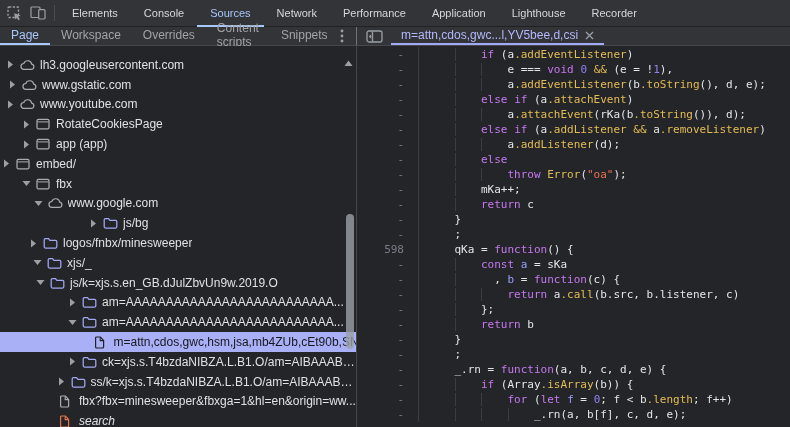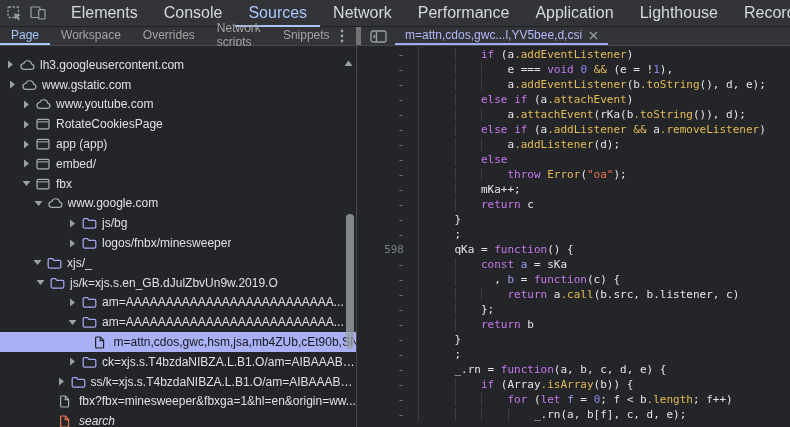--- a/index.html
+++ b/index.html
@@ -4,26 +4,26 @@
 <style>
   html,body{margin:0;padding:0;background:#111;}
   .dt{width:790px;height:427px;background:#242528;font-family:"Liberation Sans",sans-serif;
       display:flex;flex-direction:column;overflow:hidden;position:relative;color:#d5d8dc;}
   
   .main-toolbar{height:26px;flex:none;background:#333438;border-bottom:1px solid #202124;
       display:flex;align-items:stretch;}
   .tbicons{display:flex;align-items:center;padding:0 4px 0 7px;gap:8px;color:#9aa0a6;}
   .tbtn{display:flex;align-items:center;}
   .vsep{width:1px;background:#4a4c50;margin:5px 4px;}
-  .ttab{display:flex;align-items:center;padding:10px 13px;font-size:16px;color:#d5d8dc;cursor:default;
+  .ttab{display:flex;align-items:center;padding:10px 13px;font-size:11px;color:#d5d8dc;cursor:default;
       border-bottom:2px solid transparent;margin-bottom:-1px;}
   .ttab.on{color:#a8c7fa;border-bottom-color:#a8c7fa;}
   
   .subrow{height:18px;flex:none;display:flex;align-items:stretch;background:#333438;border-bottom:1px solid #47484c;}
-  .navbar{width:356px;flex:none;display:flex;align-items:stretch;border-right:5px solid #737373;}
+  .navbar{width:356px;flex:none;display:flex;align-items:stretch;border-right:1px solid #737373;}
   .ntab{display:flex;align-items:center;padding:0 11px;font-size:12px;color:#a3a3a3;
       border-bottom:2px solid transparent;}
   .ntab.on{color:#a8c7fa;border-bottom-color:#a8c7fa;}
   .kebab{margin-left:auto;display:flex;align-items:center;padding:0 12px;color:#9aa0a6;}
   .edtabs{flex:1;display:flex;align-items:stretch;min-width:0;}
   .toggle-nav{display:flex;align-items:center;padding:0 8px 0 9px;color:#9aa0a6;}
   .ftab{display:flex;align-items:center;gap:7px;padding:0 10px;font-size:12px;color:#b3b8fb;
       border-bottom:2px solid #a3aaf5;white-space:nowrap;}
   .ftab .x{color:#9aa0a6;display:flex;align-items:center;}
   
@@ -91,21 +91,21 @@
         <div class="ttab">Recorder</div>
       </div>
   </div>
 
   <div class="subrow">
     <div class="navbar">
       <div style="display:flex;align-items:stretch;min-width:0;">
           <div class="ntab on">Page</div>
           <div class="ntab">Workspace</div>
           <div class="ntab">Overrides</div>
-          <div class="ntab">Network scripts</div>
+          <div class="ntab">Content scripts</div>
           <div class="ntab">Snippets</div>
         </div>
       <span class="kebab">
           <svg width="4" height="14" viewBox="0 0 4 14">
             <circle cx="2" cy="2" r="1.4" fill="currentColor"></circle>
             <circle cx="2" cy="7" r="1.4" fill="currentColor"></circle>
             <circle cx="2" cy="12" r="1.4" fill="currentColor"></circle>
           </svg>
         </span>
     </div>
@@ -151,21 +151,21 @@
                 <polygon points="1,0.5 6,4.5 1,8.5" fill="currentColor"></polygon>
               </svg>
             </span>
             <span class="ticon cloud">
               <svg width="16" height="12" viewBox="0 0 16 12">
                 <path d="M4 10.4 h7.2 a2.7 2.7 0 0 0 .5-5.35 4.1 4.1 0 0 0-7.9-.55 2.55 2.55 0 0 0 .2 5.9 Z" fill="none" stroke="currentColor" stroke-width="1.2"></path>
               </svg>
             </span>
             <span class="tlabel">www.gstatic.com</span>
           </div>
-          <div class="trow" style="padding-left: 20px;">
+          <div class="trow" style="padding-left: 4px;">
             <span class="tw">
               <svg width="7" height="9" viewBox="0 0 7 9">
                 <polygon points="1,0.5 6,4.5 1,8.5" fill="currentColor"></polygon>
               </svg>
             </span>
             <span class="ticon cloud">
               <svg width="16" height="12" viewBox="0 0 16 12">
                 <path d="M4 10.4 h7.2 a2.7 2.7 0 0 0 .5-5.35 4.1 4.1 0 0 0-7.9-.55 2.55 2.55 0 0 0 .2 5.9 Z" fill="none" stroke="currentColor" stroke-width="1.2"></path>
               </svg>
             </span>
@@ -192,21 +192,21 @@
               </svg>
             </span>
             <span class="ticon frame">
               <svg width="14" height="12" viewBox="0 0 14 12">
                 <rect x="1" y="1.3" width="12" height="9.6" rx="1.5" fill="none" stroke="currentColor" stroke-width="1.25"></rect>
                 <line x1="1.4" y1="3.9" x2="12.6" y2="3.9" stroke="currentColor" stroke-width="1"></line>
               </svg>
             </span>
             <span class="tlabel">app (app)</span>
           </div>
-          <div class="trow" style="padding-left: 20px;">
+          <div class="trow" style="">
             <span class="tw">
               <svg width="7" height="9" viewBox="0 0 7 9">
                 <polygon points="1,0.5 6,4.5 1,8.5" fill="currentColor"></polygon>
               </svg>
             </span>
             <span class="ticon frame">
               <svg width="14" height="12" viewBox="0 0 14 12">
                 <rect x="1" y="1.3" width="12" height="9.6" rx="1.5" fill="none" stroke="currentColor" stroke-width="1.25"></rect>
                 <line x1="1.4" y1="3.9" x2="12.6" y2="3.9" stroke="currentColor" stroke-width="1"></line>
               </svg>
@@ -233,34 +233,34 @@
                 <polygon points="0.5,1 8.5,1 4.5,6" fill="currentColor"></polygon>
               </svg>
             </span>
             <span class="ticon cloud">
               <svg width="16" height="12" viewBox="0 0 16 12">
                 <path d="M4 10.4 h7.2 a2.7 2.7 0 0 0 .5-5.35 4.1 4.1 0 0 0-7.9-.55 2.55 2.55 0 0 0 .2 5.9 Z" fill="none" stroke="currentColor" stroke-width="1.2"></path>
               </svg>
             </span>
             <span class="tlabel">www.google.com</span>
           </div>
-          <div class="trow" style="padding-left: 66px;">
+          <div class="trow" style="padding-left: 66px; margin-left: 21px;">
             <span class="tw">
               <svg width="7" height="9" viewBox="0 0 7 9">
                 <polygon points="1,0.5 6,4.5 1,8.5" fill="currentColor"></polygon>
               </svg>
             </span>
             <span class="ticon folder">
               <svg width="15" height="12" viewBox="0 0 15 12">
                 <path d="M1.2 2.7c0-.7.5-1.2 1.2-1.2h3.1l1.4 1.8h5.7c.7 0 1.2.5 1.2 1.2v5.3c0 .7-.5 1.2-1.2 1.2H2.4c-.7 0-1.2-.5-1.2-1.2Z" fill="none" stroke="currentColor" stroke-width="1.25"></path>
               </svg>
             </span>
             <span class="tlabel">js/bg</span>
           </div>
-          <div class="trow" style="padding-left: 66px;">
+          <div class="trow" style="padding-left: 27px;">
             <span class="tw">
               <svg width="7" height="9" viewBox="0 0 7 9">
                 <polygon points="1,0.5 6,4.5 1,8.5" fill="currentColor"></polygon>
               </svg>
             </span>
             <span class="ticon folder">
               <svg width="15" height="12" viewBox="0 0 15 12">
                 <path d="M1.2 2.7c0-.7.5-1.2 1.2-1.2h3.1l1.4 1.8h5.7c.7 0 1.2.5 1.2 1.2v5.3c0 .7-.5 1.2-1.2 1.2H2.4c-.7 0-1.2-.5-1.2-1.2Z" fill="none" stroke="currentColor" stroke-width="1.25"></path>
               </svg>
             </span>

